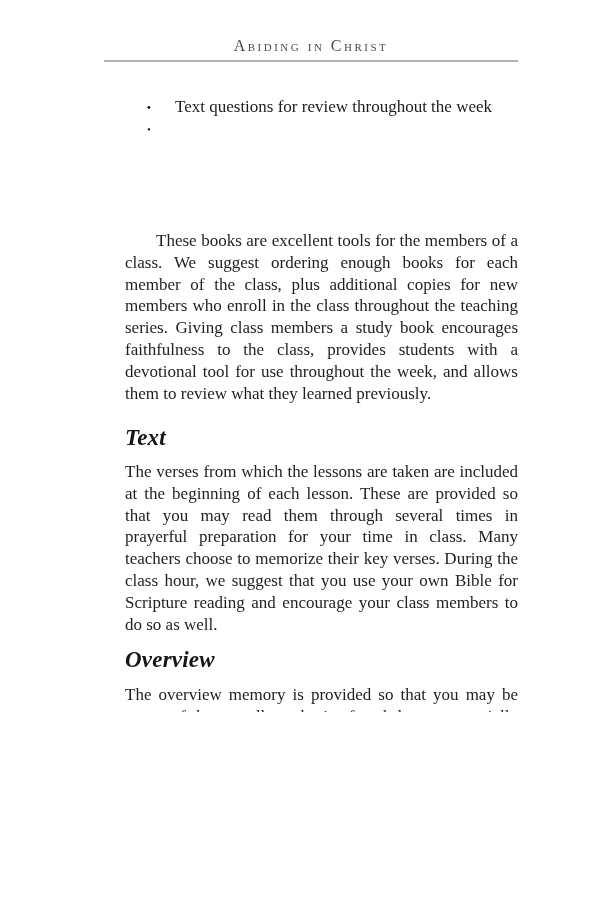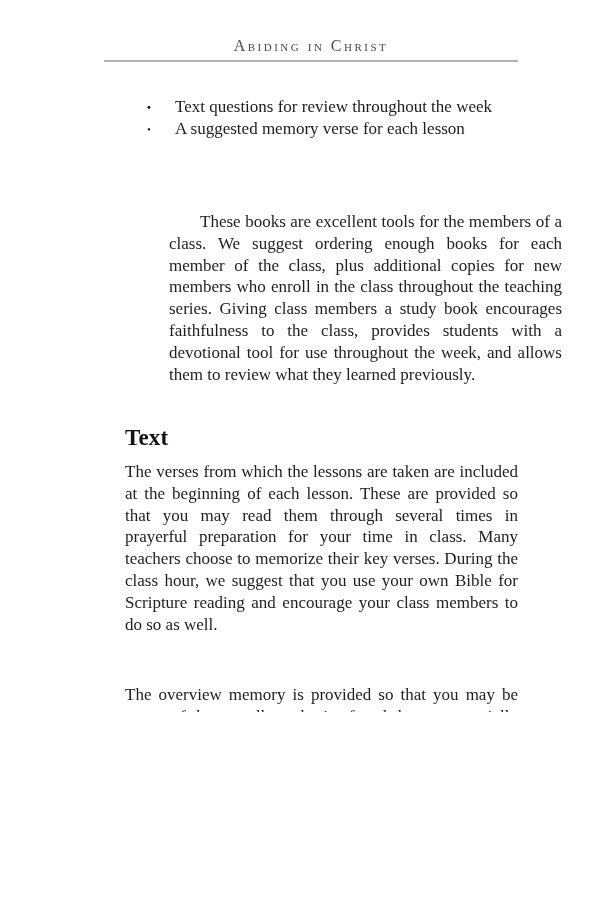--- a/index.html
+++ b/index.html
@@ -66,32 +66,33 @@
   .para {
     position: absolute;
     left: 125px;
     width: 393px;
     margin: 0;
     font-size: 17px;
     line-height: 21.8px;
     text-align: justify;
     color: #1e1e1e;
   }
-  .intro-para { top: 211px; text-indent: 31px; margin-left: 44px; }
+  .intro-para { top: 230px; text-indent: 31px; }
   
   .section-heading {
     position: absolute;
     left: 125px;
     margin: 0;
     font-family: "Liberation Serif", serif;
     font-size: 23px;
     line-height: 28px;
     font-weight: bold;
     color: #141414;
     letter-spacing: 0.2px;
+    font-style: italic;
   }
   .heading-text { top: 424px; }
   .para-text { top: 461px; }
   .heading-overview { top: 646px; }
   .para-overview { top: 684px; }
   
   .page-number {
     position: absolute;
     top: 805px;
     left: 126px;
@@ -117,28 +118,28 @@
     </li>
     <li class="bullet-item">
       <span class="bullet-glyph">•</span>
     </li>
     <li class="bullet-item">
       <span class="bullet-glyph">•</span>
       <span class="bullet-text">Text questions for review throughout the week</span>
     </li>
     <li class="bullet-item">
       <span class="bullet-glyph">•</span>
-      <span class="bullet-text">A suggested memory verse for each lesson</span>
     </li>
   </ul>
 
   <p class="para intro-para">These books are excellent tools for the members of a class. We suggest ordering enough books for each member of the class, plus additional copies for new members who enroll in the class throughout the teaching series. Giving class members a study book encourages faithfulness to the class, provides students with a devotional tool for use throughout the week, and allows them to review what they learned previously.</p>
 
   <h2 class="section-heading heading-text">Text</h2>
 
   <p class="para para-text">The verses from which the lessons are taken are included at the beginning of each lesson. These are provided so that you may read them through several times in prayerful preparation for your time in class. Many teachers choose to memorize their key verses. During the class hour, we suggest that you use your own Bible for Scripture reading and encourage your class members to do so as well.</p>
 
+  <h2 class="section-heading heading-overview">Overview</h2>
 
   <p class="para para-overview">The overview memory is provided so that you may be aware of the overall emphasis of each lesson, especially as it relates to the other lessons in the curriculum. These brief statements provide a snapshot of where each lesson will take the students.</p>
 
   <div class="page-number">vi</div>
 
 </div>
 
 </body></html>

